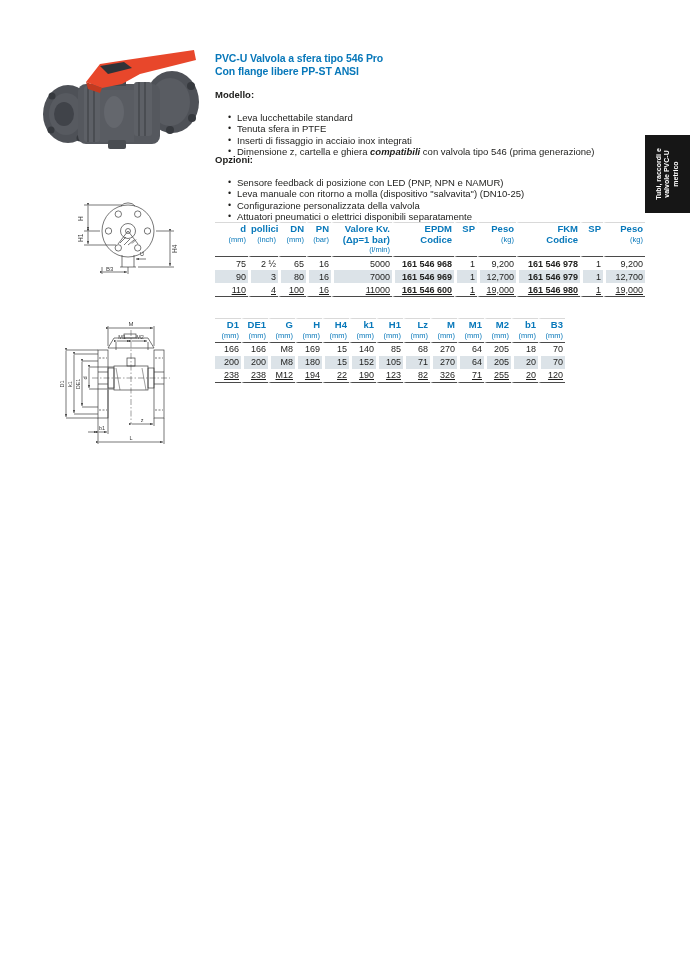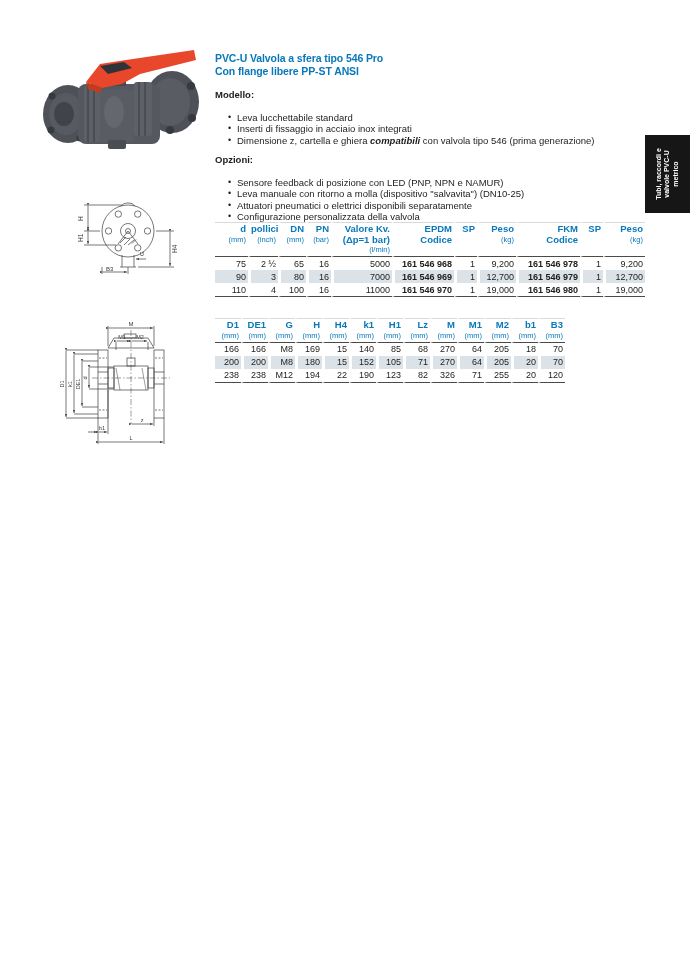--- a/index.html
+++ b/index.html
@@ -21,21 +21,21 @@
   
   table.t{position:absolute;border-collapse:separate;border-spacing:0;table-layout:fixed;}
   table.t th{vertical-align:top;text-align:right;font-weight:400;color:var(--accent);
              padding:1px 2px 2px 0;border-bottom:1px solid var(--line);border-top:1px solid #d9d9d9;}
   table.t th:not(:first-child),table.t td:not(:first-child){border-left:3px solid #fff;}
   .l1{font-weight:700;font-size:9.5px;line-height:10.5px;}
   .l2{font-size:7.5px;line-height:9px;}
   .l2.bb{font-weight:700;font-size:9.5px;line-height:10.5px;}
   .l3{font-size:7.5px;line-height:9px;}
   table.t td{font-size:9px;line-height:10px;text-align:right;padding:1.5px 2px;}
-  table.t tbody tr:last-child td{border-bottom:1px solid var(--line);}
+  table.t tbody tr:last-child td{border-bottom:1px solid var(--line);text-decoration:underline;}
   table.t tr.shade td{background:var(--shade);}
   table.t td.bd{font-weight:700;}
   
   .side-tab{position:absolute;left:645px;top:135px;width:45px;height:78px;background:var(--tab-bg);}
   .side-tab .rot{position:absolute;left:0;top:78px;width:78px;height:45px;
                  transform:rotate(-90deg);transform-origin:top left;
                  display:flex;flex-direction:column;justify-content:center;
                  color:#fff;font-size:7px;line-height:8.5px;text-align:center;font-weight:700;}
   
   .logo{position:absolute;left:57px;top:923px;color:var(--accent);font-weight:700;
@@ -95,32 +95,33 @@
 
   <div class="title">
     <div>PVC-U Valvola a sfera tipo 546 Pro</div>
     <div>Con flange libere PP-ST ANSI</div>
   </div>
 
   <div class="section" style="top:89px;">
     <p class="sec-heading">Modello:</p>
     <ul class="bullets">
       <li>Leva lucchettabile standard</li>
+      <li>Tenuta sfera in PTFE</li>
       <li>Inserti di fissaggio in acciaio inox integrati</li>
       <li><span>Dimensione z, cartella e ghiera </span><span class="b">compatibili</span><span> con valvola tipo 546 (prima generazione)</span></li>
     </ul>
   </div>
 
   <div class="section" style="top:154px;">
     <p class="sec-heading">Opzioni:</p>
     <ul class="bullets">
       <li>Sensore feedback di posizione con LED (PNP, NPN e NAMUR)</li>
       <li>Leva manuale con ritorno a molla (dispositivo "salvavita") (DN10-25)</li>
+      <li>Configurazione personalizzata della valvola</li>
       <li>Attuatori pneumatici o elettrici disponibili separatamente</li>
-      <li>Configurazione personalizzata della valvola</li>
     </ul>
   </div>
 
   <div class="fig" style="left:76px;top:197px;width:115px;height:80px;">
     <svg width="115" height="80" viewBox="0 0 115 80" stroke="#3c3c3c" stroke-width="0.7" fill="none">
       <defs>
         <marker id="m1" markerWidth="6" markerHeight="4" refX="4.5" refY="1.5" orient="auto">
           <path d="M0,0L4.5,1.5L0,3Z" fill="#3c3c3c" stroke="none"></path>
         </marker>
       </defs>
@@ -300,21 +301,21 @@
           <td class="bd">161 546 979</td>
           <td>1</td>
           <td>12,700</td>
         </tr>
         <tr>
           <td>110</td>
           <td>4</td>
           <td>100</td>
           <td>16</td>
           <td>11000</td>
-          <td class="bd">161 546 970</td>
+          <td class="bd">161 546 600</td>
           <td>1</td>
           <td>19,000</td>
           <td class="bd">161 546 980</td>
           <td>1</td>
           <td>19,000</td>
         </tr>
       </tbody>
   </table>
 
   <table class="t" style="left:215px;top:318px;width:350px;">

